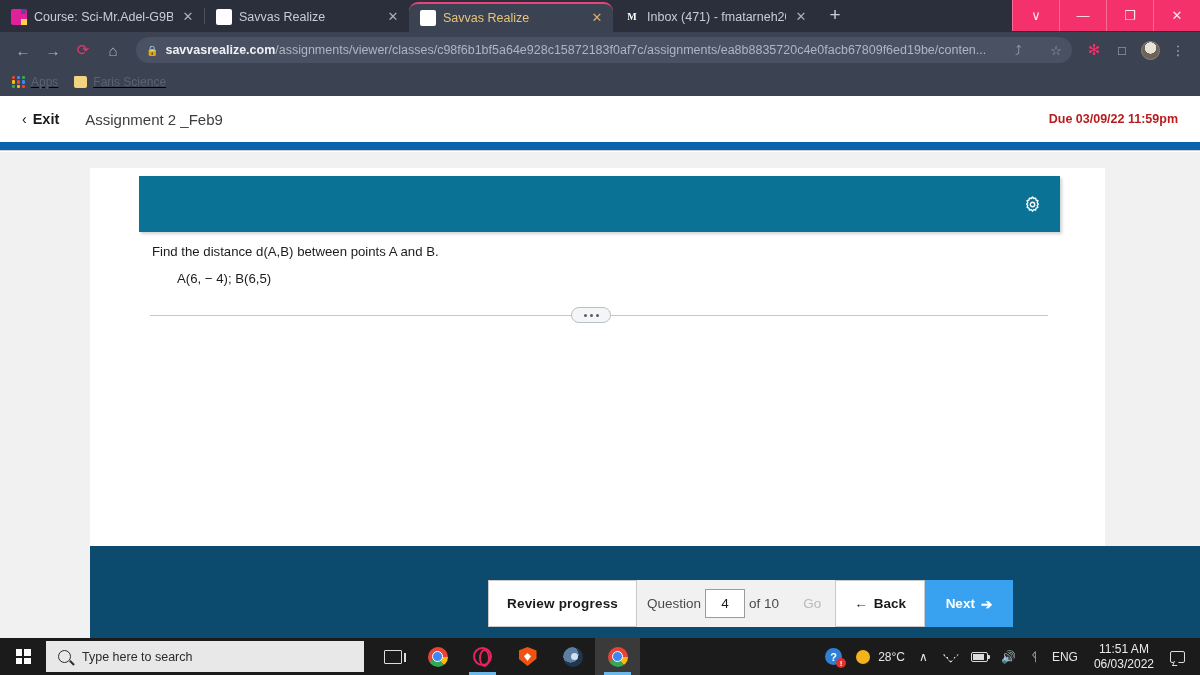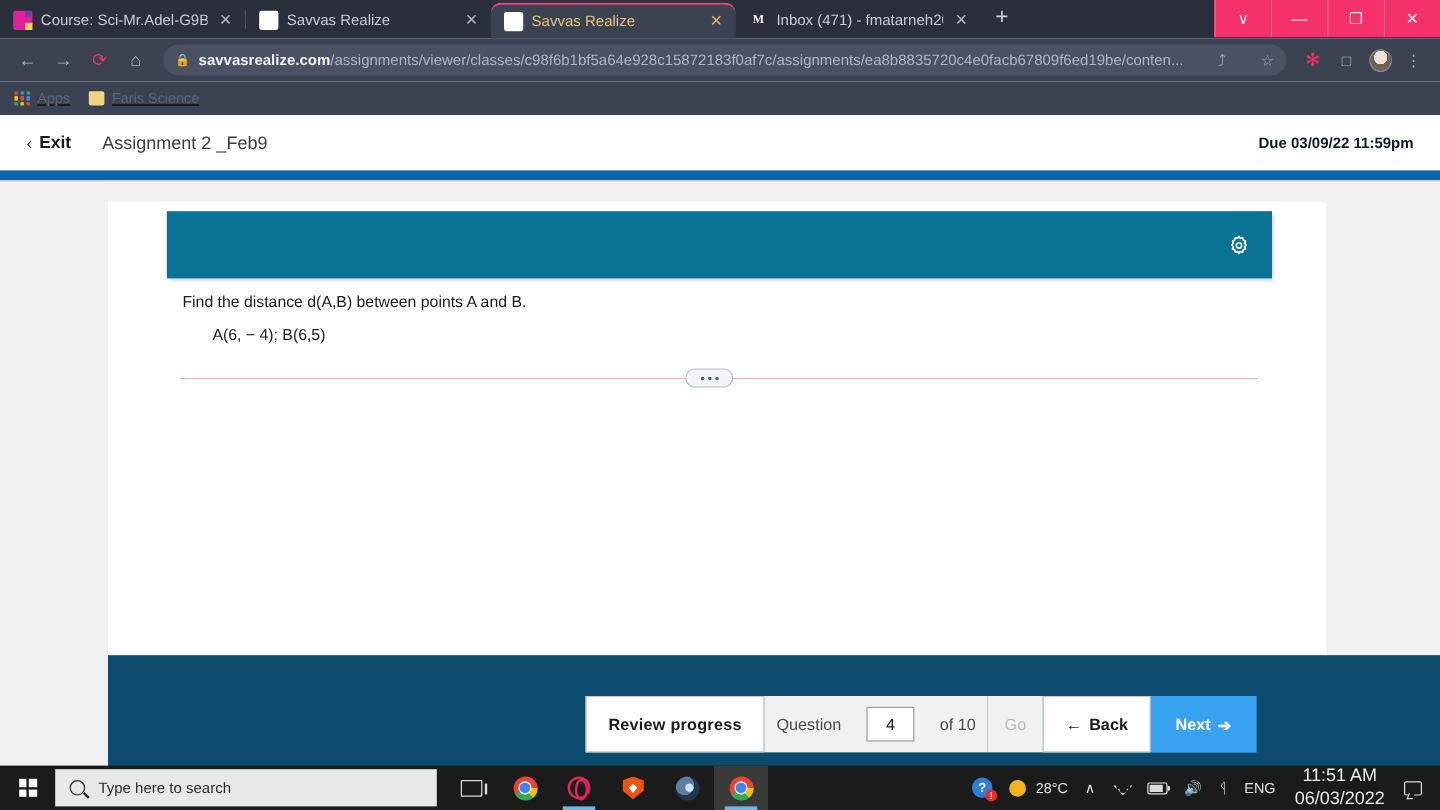--- a/index.html
+++ b/index.html
@@ -98,21 +98,21 @@
 
   
   #page { height: 546px; background:#ffffff; position:relative; }
 
   .apphdr { height:46px; background:#fff; display:flex; align-items:center;
     padding:0 22px; }
   .exit { display:flex; align-items:center; gap:6px; font-size:14.5px;
     font-weight:bold; color:#1a1a1a; }
   .exit .chev { font-size:14px; font-weight:normal; }
   .asgn-title { margin-left:26px; font-size:15px; color:#3d3d3d; }
-  .due { margin-left:auto; font-size:12.5px; color:#0f172a; font-weight:bold; }
+  .due { margin-left:auto; font-size:12.5px; color:#b91c1c; font-weight:bold; }
 
   .accentbar { height:9px; background:#0b63ad; border-bottom:1px solid #c9ccd1; }
 
   .workspace { position:absolute; left:0; right:0; top:56px; bottom:0;
     background:#f1f1f1; }
   .railLeft { position:absolute; left:0; top:0; width:90px; bottom:96px;
     background:#f1f1f1; }
   .card {
     position:absolute; left:90px; top:16px; width:1015px; height:428px;
     background:#ffffff; border-bottom:1px solid #d4d4d4;
@@ -155,21 +155,21 @@
   .navgroup {
     position:absolute; left:398px; top:34px; display:flex; align-items:stretch;
     height:47px; font-size:13.5px;
   }
   .nbtn {
     background:#ffffff; border:1px solid #c9c9c9; display:flex; align-items:center;
     justify-content:center; padding:0 18px; color:#1a1a1a; white-space:nowrap;
   }
   .review { font-weight:bold; letter-spacing:.2px; }
   .qbox { background:#f1f1f1; border:none; display:flex; align-items:center;
-    gap:21px; padding:0 10px; color:#4a4a4a; }
+    gap:4px; padding:0 10px; color:#4a4a4a; }
   .qnuminput {
     width:40px; height:29px; border:1px solid #9b9b9b; background:#fff;
     text-align:center; font-size:13.5px; color:#1a1a1a; line-height:27px;
   }
   .go { color:#b9b9b9; padding:0 14px; display:flex; align-items:center;
     background:#f1f1f1; }
   .back { font-weight:bold; gap:6px; }
   .next {
     background:#38a2f0; border:1px solid #38a2f0; color:#ffffff; font-weight:bold;
     gap:6px; min-width:88px;
@@ -241,21 +241,21 @@
   .wifi::after{content:"";position:absolute;left:4px;bottom:0;width:6px;height:6px;
     border:2px solid #dcdcdc;border-radius:50%;
     clip-path:polygon(0 45%,100% 45%,50% 100%);}
   .batt { width:17px; height:10px; border:1.6px solid #dcdcdc; border-radius:2px;
     position:relative; }
   .batt::before{content:"";position:absolute;left:1px;top:1px;bottom:1px;width:11px;
     background:#dcdcdc;}
   .batt::after{content:"";position:absolute;right:-3.5px;top:2.5px;width:2px;height:4px;
     background:#dcdcdc;border-radius:0 1px 1px 0;}
   .clock { display:flex; flex-direction:column; align-items:center;
-    line-height:1.25; font-size:15px; color:#ececec; padding:0 9px; }
+    line-height:1.25; font-size:12px; color:#ececec; padding:0 9px; }
   .notif { width:15px; height:12px; border:1.6px solid #dcdcdc; border-radius:2px;
     position:relative; }
   .notif::after{content:"";position:absolute;left:2px;bottom:-4px;width:4px;height:4px;
     background:#1b1b1b;border-left:1.6px solid #dcdcdc;border-bottom:1.6px solid #dcdcdc;
     transform:skewX(-20deg);}
 </style>
 </head>
 <body>
 
 <div id="browser">

